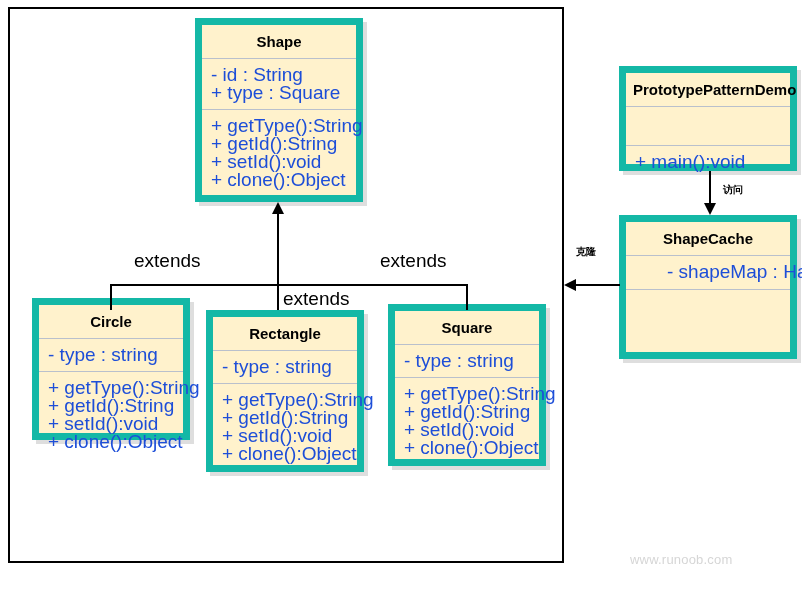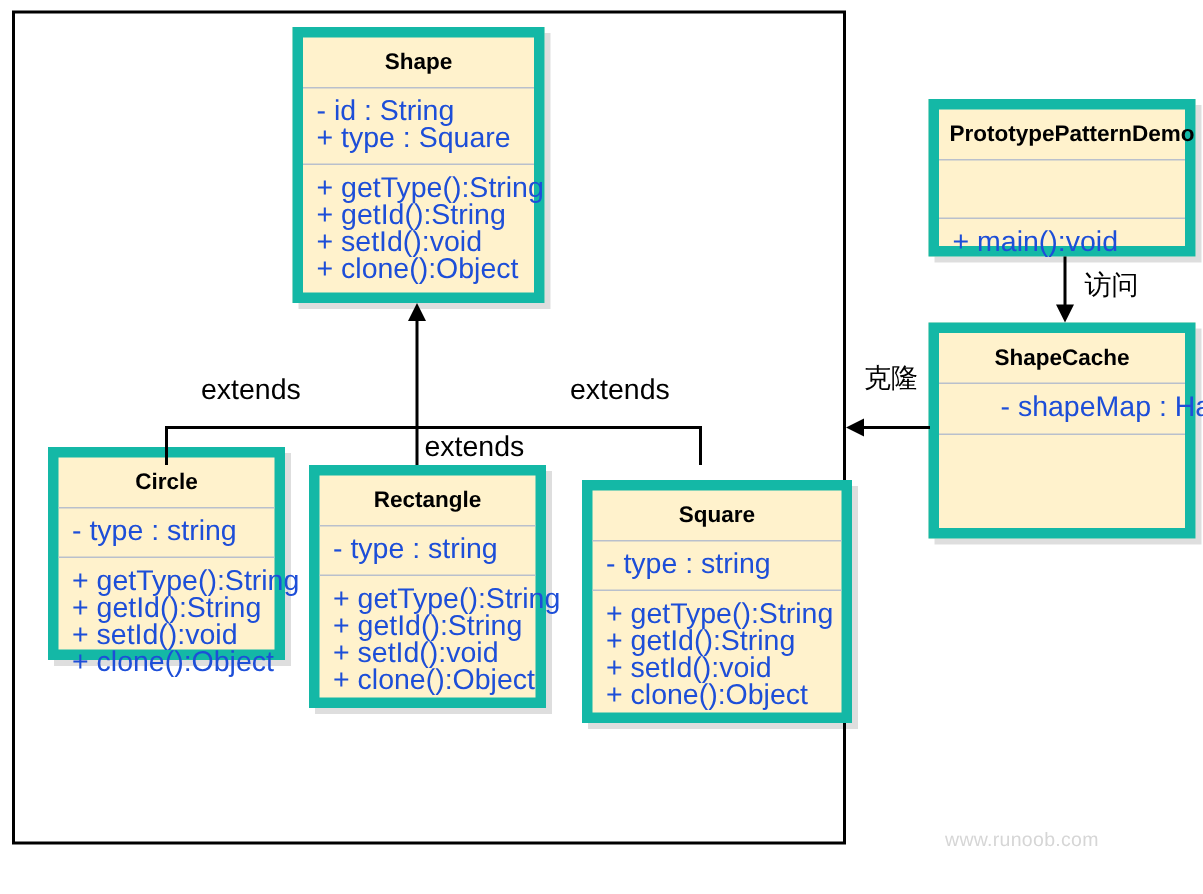--- a/index.html
+++ b/index.html
@@ -104,21 +104,22 @@
   .edge-label {
     position: absolute;
     font-size: 19px;
     color: #000000;
     background: #ffffff;
     line-height: 16px;
     white-space: nowrap;
     padding: 0 2px;
   }
   .edge-label.cjk {
-    font-size: 18px;
+    font-size: 10px;
+    font-weight: bold;
   }
 
   
   .watermark {
     position: absolute;
     font-size: 13px;
     color: #d6d6d6;
     white-space: nowrap;
     letter-spacing: 0.2px;
   }
@@ -169,21 +170,21 @@
     </div>
     <div class="uml-sep"></div>
     <div class="uml-section">
       <div class="uml-row">+ getType():String</div>
       <div class="uml-row">+ getId():String</div>
       <div class="uml-row">+ setId():void</div>
       <div class="uml-row">+ clone():Object</div>
     </div>
   </div>
 
-  <div class="uml-class" style="left:388px; top:320px; width:180px; height:162px;">
+  <div class="uml-class" style="left:388px; top:304px; width:158px; height:162px;">
     <div class="uml-title">Square</div>
     <div class="uml-sep"></div>
     <div class="uml-section" style="height:32px;">
       <div class="uml-row">- type : string</div>
     </div>
     <div class="uml-sep"></div>
     <div class="uml-section">
       <div class="uml-row">+ getType():String</div>
       <div class="uml-row">+ getId():String</div>
       <div class="uml-row">+ setId():void</div>

